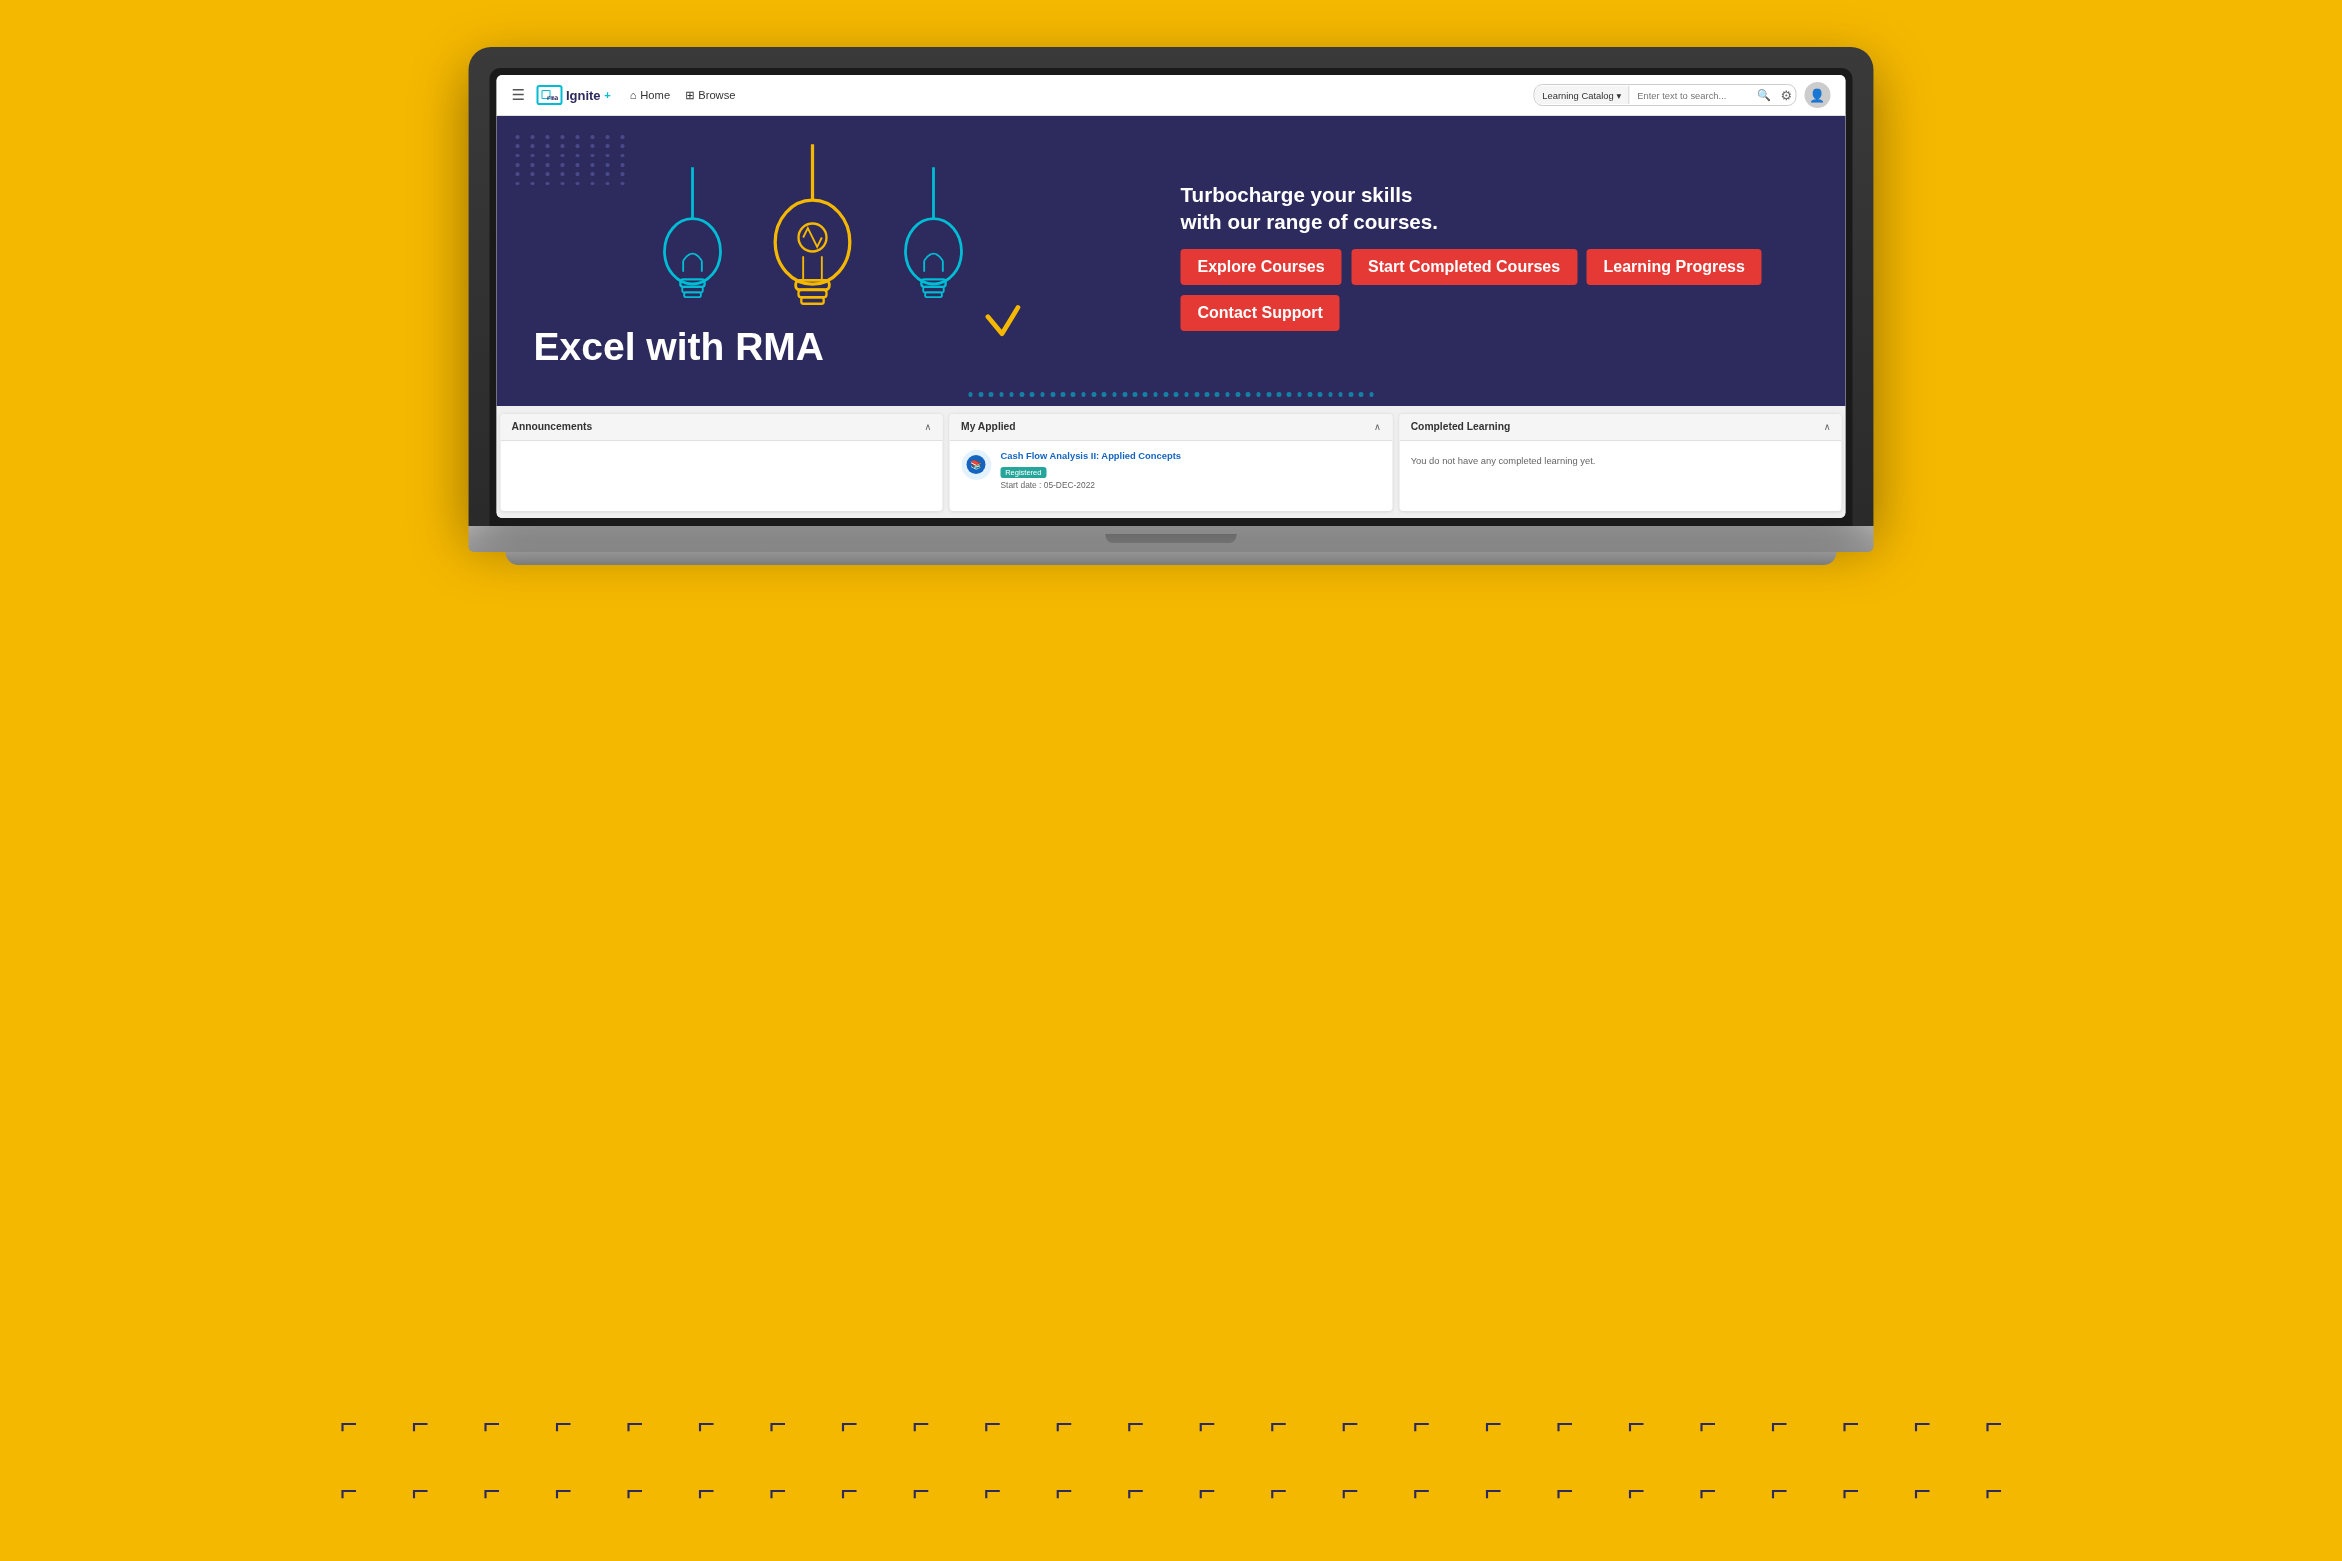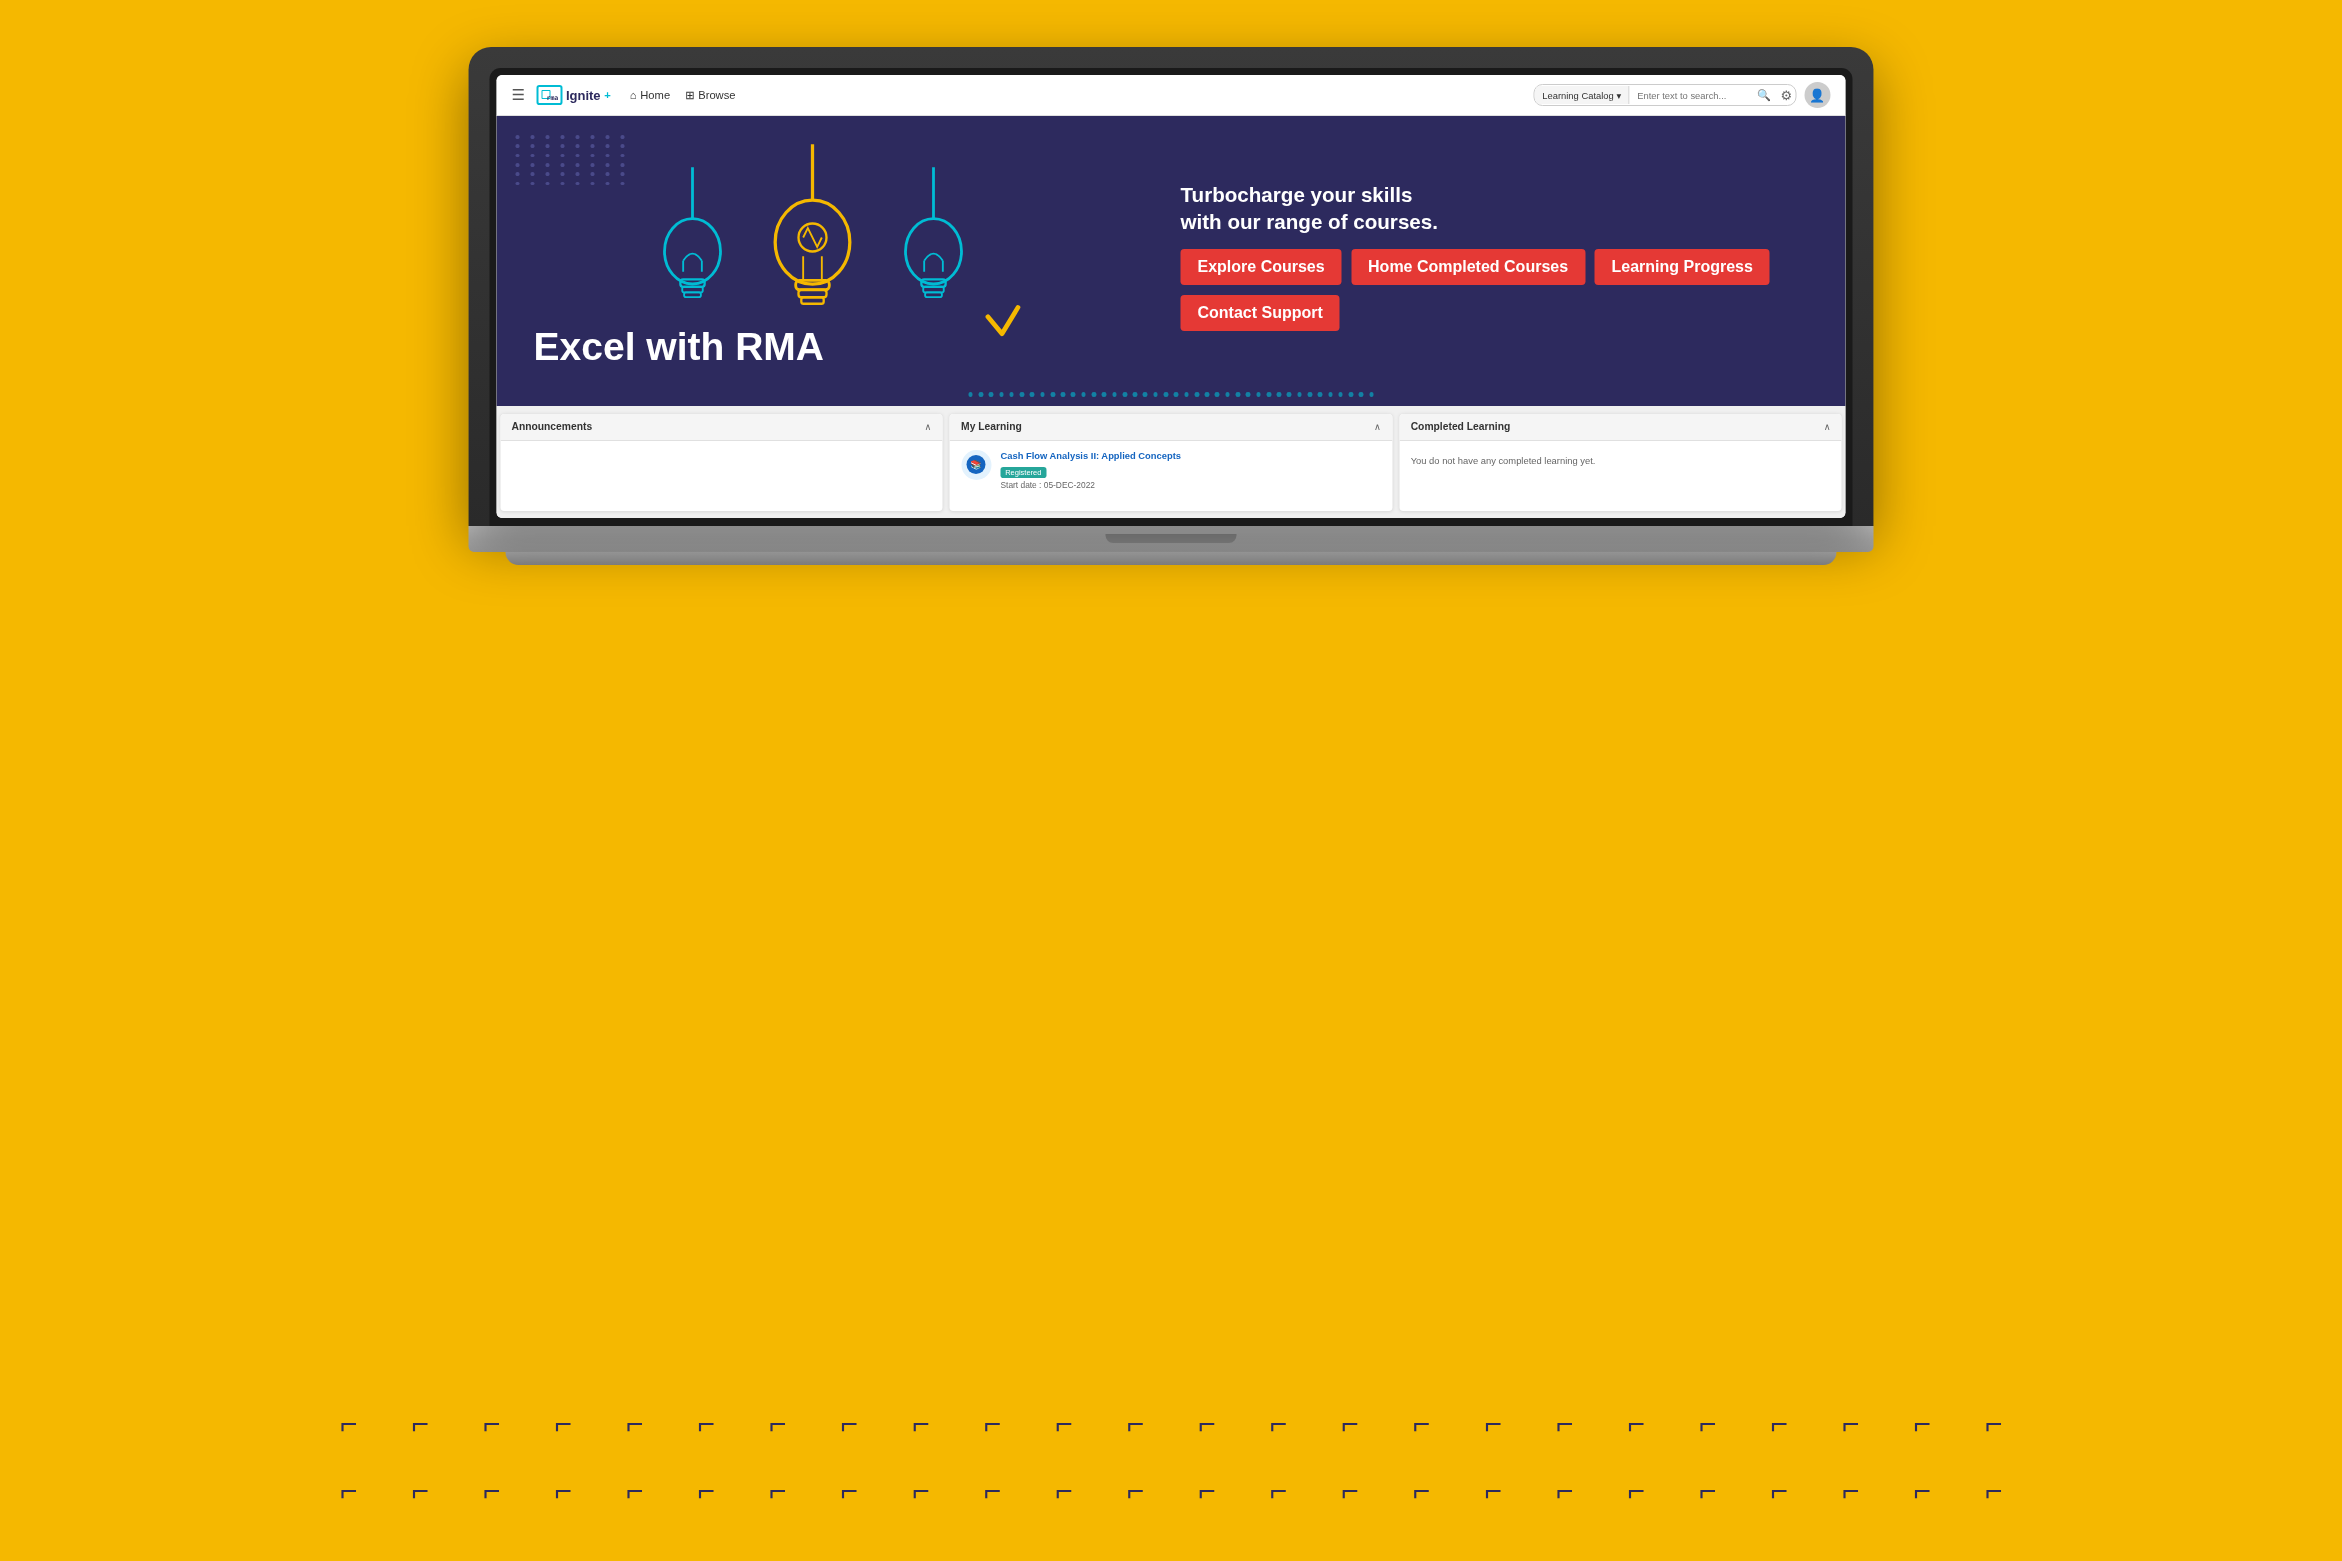--- a/index.html
+++ b/index.html
@@ -552,21 +552,21 @@
                 </svg>
               </div>
 
               <h1 class="hero-title">Excel with RMA</h1>
             </div>
 
             <div class="hero-right">
               <p class="hero-subtitle">Turbocharge your skills with our range of courses.</p>
               <div class="hero-buttons">
                 <button class="hero-btn">Explore Courses</button>
-                <button class="hero-btn">Home Completed Courses</button>
+                <button class="hero-btn">Start Completed Courses</button>
                 <button class="hero-btn">Learning Progress</button>
                 <button class="hero-btn">Contact Support</button>
               </div>
             </div>
           </div>
 
           <div class="hero-bottom-dots">
             <span class="hero-bottom-dot"></span>
               <span class="hero-bottom-dot"></span>
               <span class="hero-bottom-dot"></span>
@@ -616,21 +616,21 @@
             <div class="section-header">
               <span class="section-title">Announcements</span>
               <span class="section-chevron">∧</span>
             </div>
             <div class="section-body">
             </div>
           </div>
 
           <div class="section-panel">
             <div class="section-header">
-              <span class="section-title">My Learning</span>
+              <span class="section-title">My Applied</span>
               <span class="section-chevron">∧</span>
             </div>
             <div class="section-body">
               <div class="learning-item">
                 <div class="learning-icon">
                   <div class="learning-icon-inner">
                     <span class="learning-icon-svg">📚</span>
                   </div>
                 </div>
                 <div class="learning-info">

